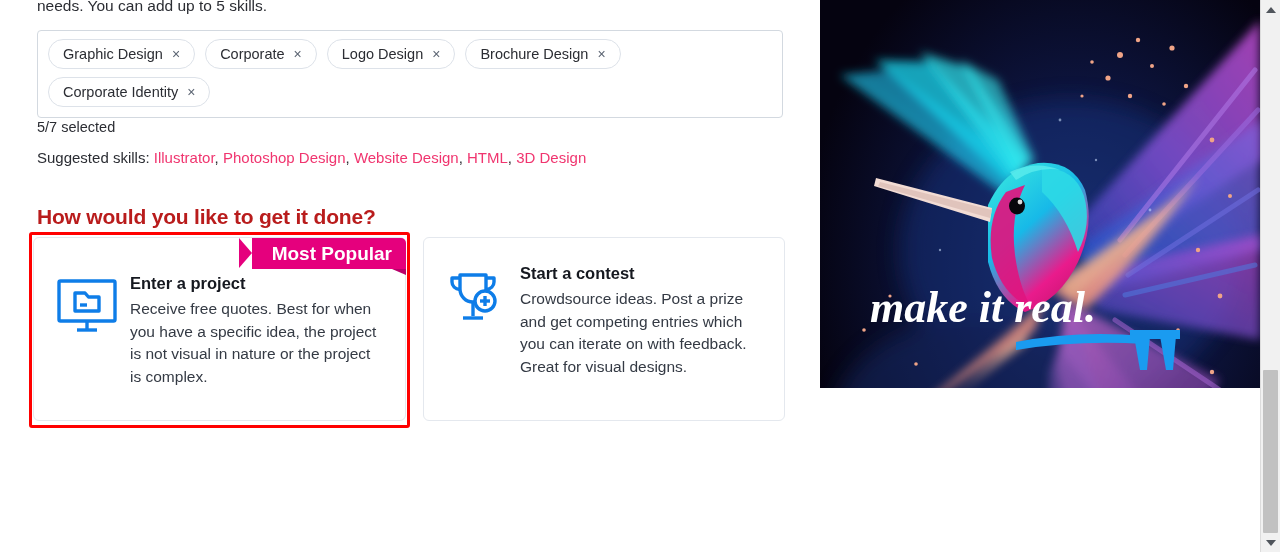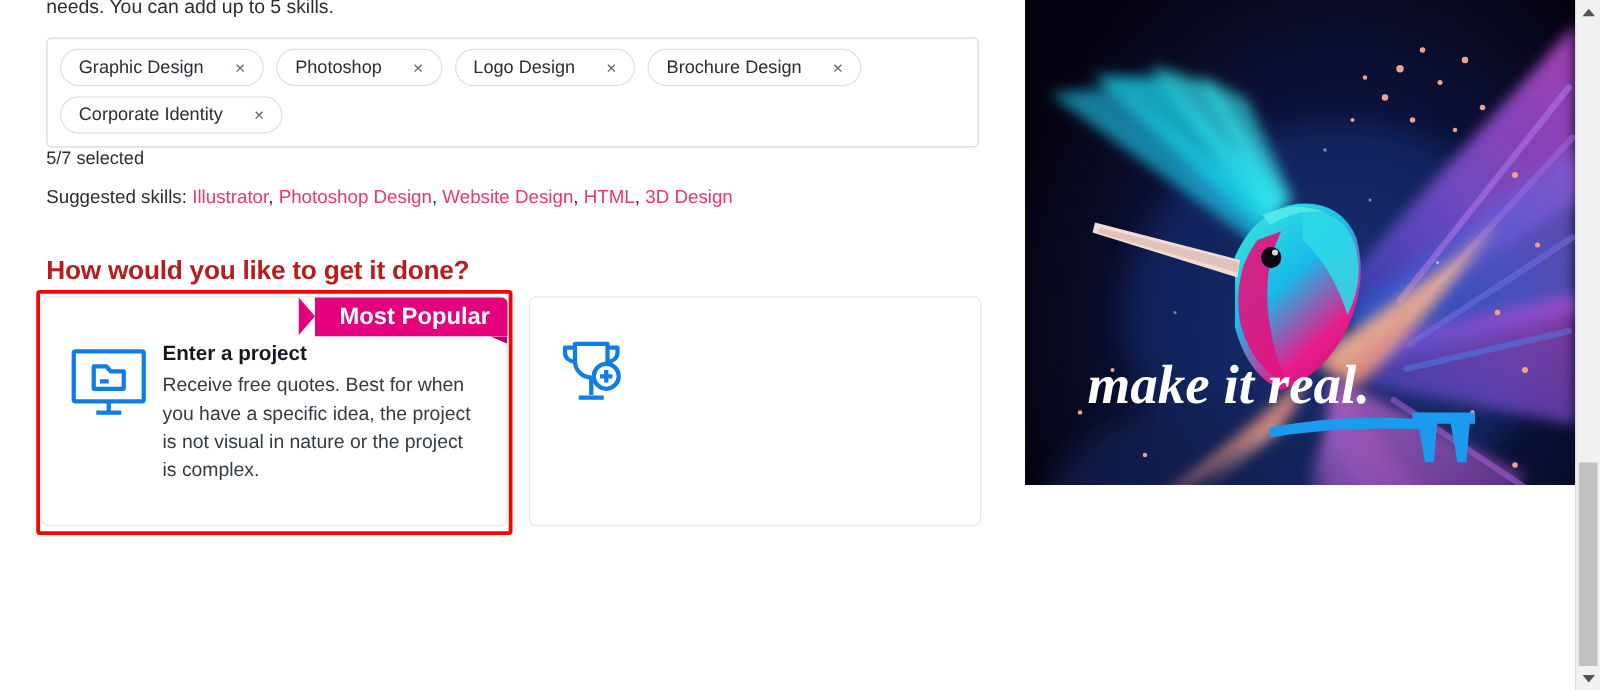--- a/index.html
+++ b/index.html
@@ -31,21 +31,21 @@
   .skills-box {
     position: absolute; left: 37px; top: 30px;
     width: 746px; height: 88px;
     border: 1px solid #d3d9e0;
     border-radius: 4px;
     background: #fff;
     padding: 8px 10px;
   }
   .chip-row { display: flex; flex-wrap: wrap; gap: 8px 10px; align-items: center; }
   .chip {
-    display: inline-flex; align-items: center; gap: 25px;
+    display: inline-flex; align-items: center; gap: 9px;
     height: 30px; padding: 0 14px;
     border: 1px solid #dde2e9; border-radius: 16px;
     background: #fff; font-size: 14.5px; color: #2b2d33;
     white-space: nowrap;
   }
   .chip .x { font-size: 14px; color: #5b6472; line-height: 1; cursor: pointer; }
   .skills-input {
     border: none; outline: none; background: transparent;
     font-family: "Liberation Sans", sans-serif;
     font-size: 15px; color: #2b2d33;
@@ -175,21 +175,21 @@
 
     <div class="intro-text">needs. You can add up to 5 skills.</div>
 
     <div class="skills-box">
       <div class="chip-row">
         <span class="chip">
           <span>Graphic Design</span>
           <span class="x">×</span>
         </span>
         <span class="chip">
-          <span>Photoshop</span>
+          <span>Corporate</span>
           <span class="x">×</span>
         </span>
         <span class="chip">
           <span>Logo Design</span>
           <span class="x">×</span>
         </span>
         <span class="chip">
           <span>Brochure Design</span>
           <span class="x">×</span>
         </span>
@@ -239,20 +239,24 @@
           <svg width="58" height="58" viewBox="0 0 58 58" fill="none">
             <path d="M14 7h26v14c0 7.2-5.8 13-13 13s-13-5.8-13-13V7z" stroke="#0e7de8" stroke-width="3.4" stroke-linejoin="round"></path>
             <path d="M14 10H6v4c0 4 3 7 8 7.5" stroke="#0e7de8" stroke-width="3.4" stroke-linejoin="round"></path>
             <path d="M40 10h8v4c0 4-3 7-8 7.5" stroke="#0e7de8" stroke-width="3.4" stroke-linejoin="round"></path>
             <line x1="27" y1="34" x2="27" y2="48" stroke="#0e7de8" stroke-width="3.4"></line>
             <line x1="17" y1="50" x2="37" y2="50" stroke="#0e7de8" stroke-width="3.4"></line>
             <circle cx="39" cy="33" r="10" fill="#ffffff" stroke="#0e7de8" stroke-width="3.4"></circle>
             <line x1="39" y1="28" x2="39" y2="38" stroke="#0e7de8" stroke-width="3.4"></line>
             <line x1="34" y1="33" x2="44" y2="33" stroke="#0e7de8" stroke-width="3.4"></line>
           </svg>
+        </div>
+        <div class="card-body">
+          <div class="card-title">Start a contest</div>
+          <div class="card-desc">Crowdsource ideas. Post a prize and get competing entries which you can iterate on with feedback. Great for visual designs.</div>
         </div>
       </div>
     </div>
   </div>
 
   <div class="image-panel">
     <svg class="bird-art" viewBox="0 0 440 552" preserveAspectRatio="xMidYMid slice">
       <defs>
         <radialGradient id="bgGlow" cx="58%" cy="48%" r="62%">
           <stop offset="0%" stop-color="#1a2b68"></stop>

